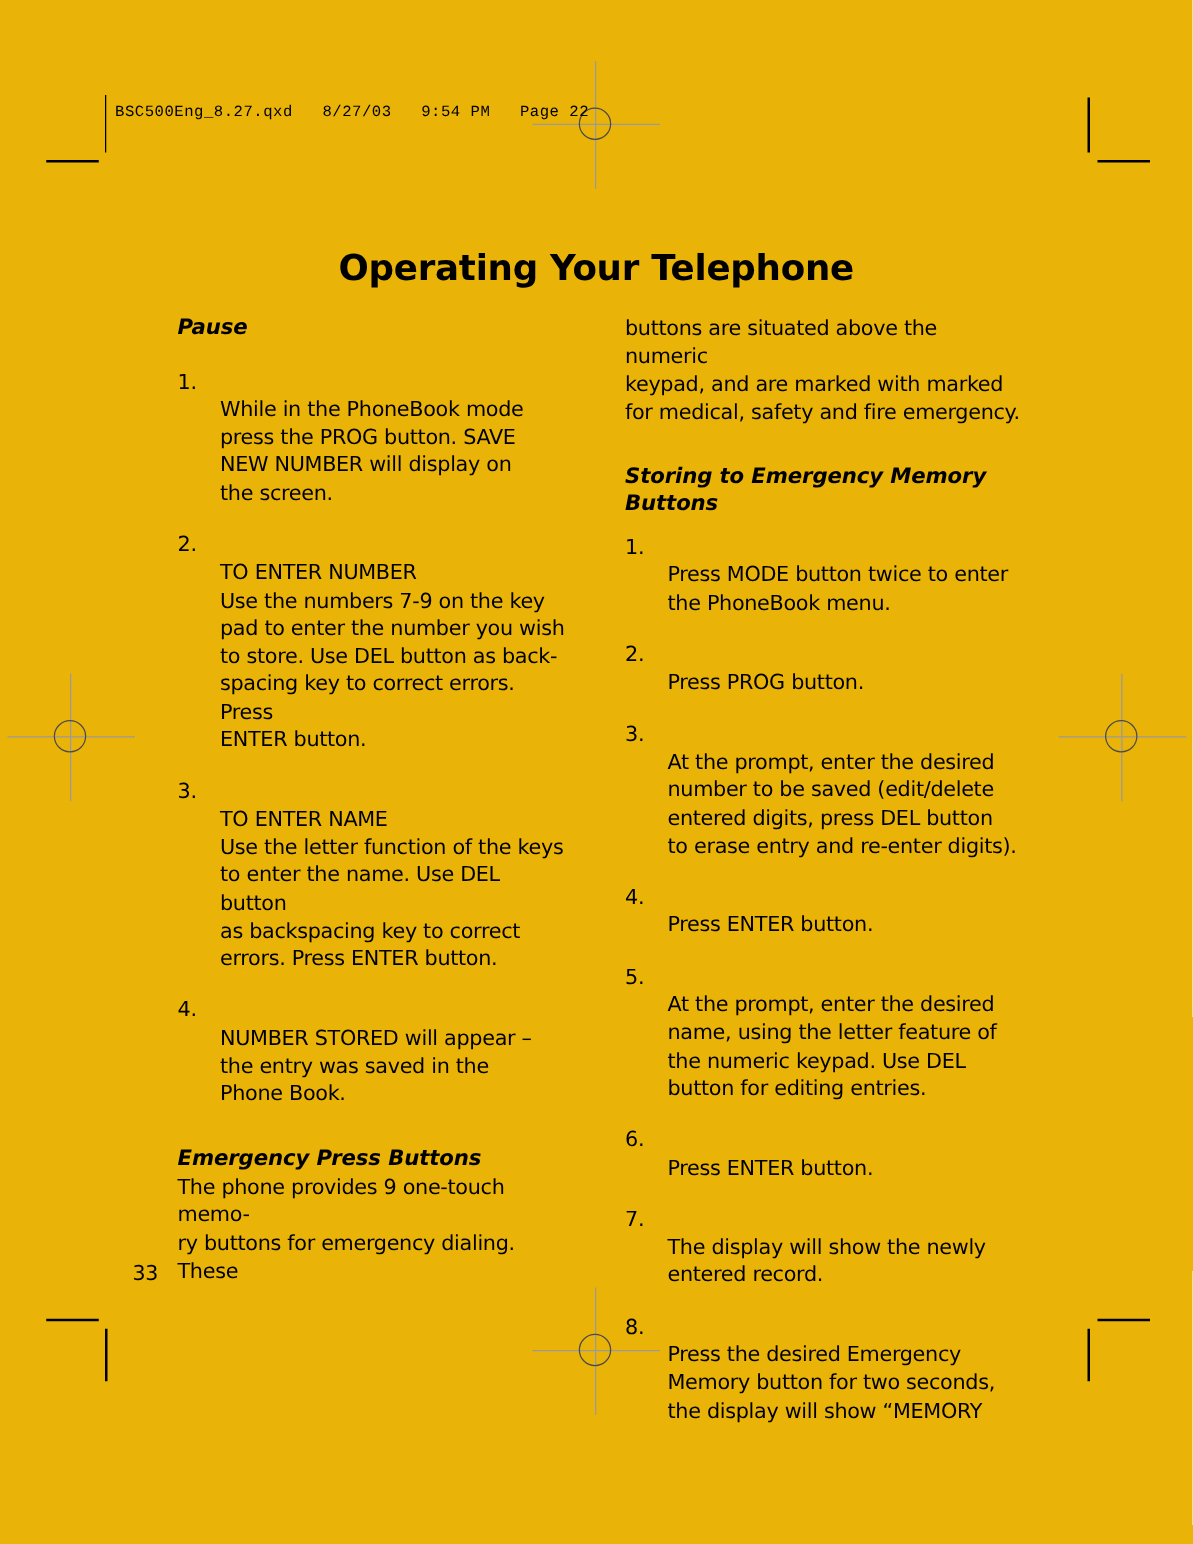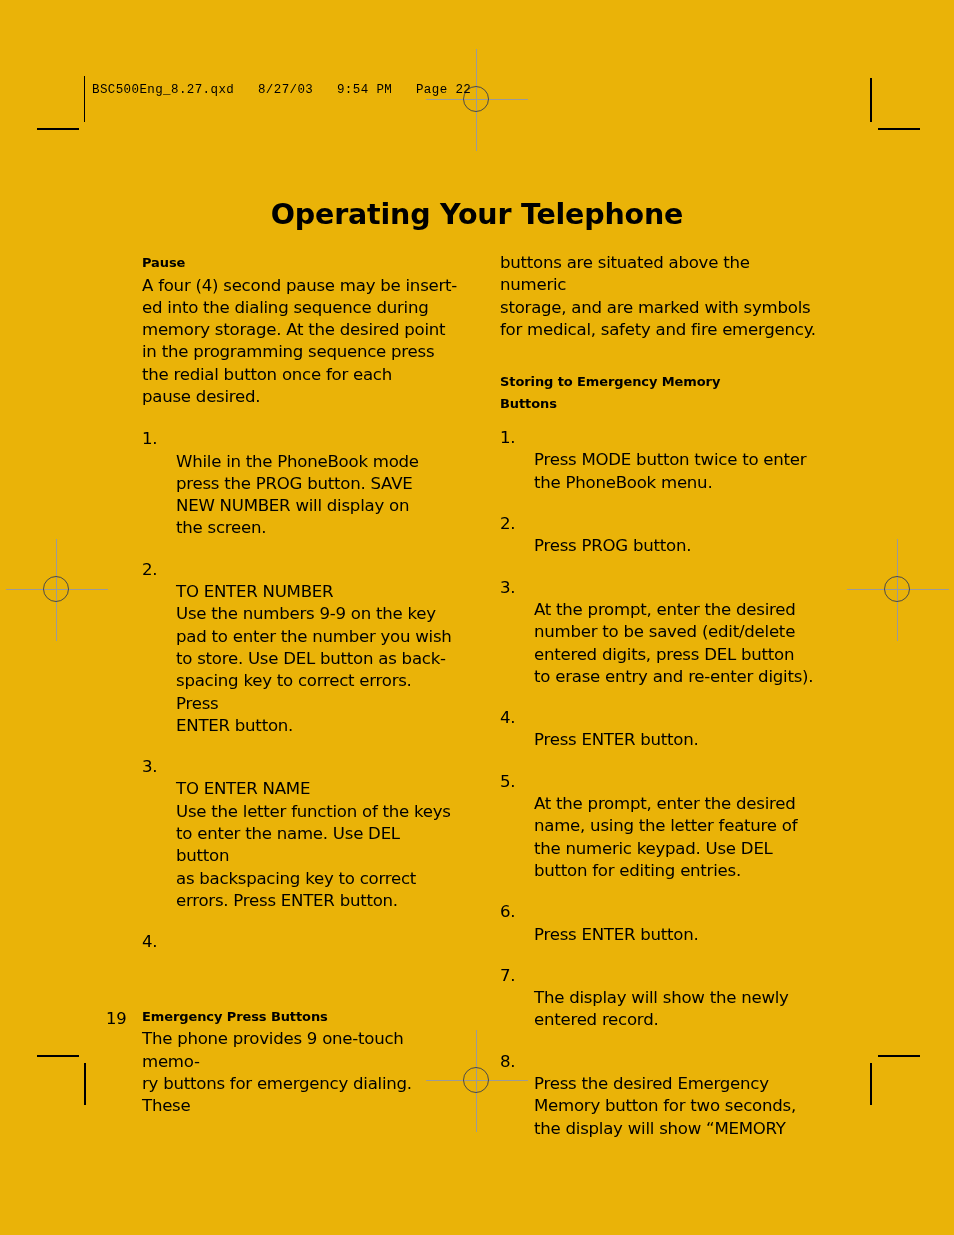--- a/index.html
+++ b/index.html
@@ -108,25 +108,26 @@
     position: absolute;
     top: 252px;
     width: 316px;
   }
   #col-left  { left: 142px; }
   #col-right { left: 500px; }
 
   .section-heading {
     font-family: "DejaVu Sans", sans-serif;
     font-weight: bold;
-    font-size: 13px;
+    font-size: 17px;
     line-height: 21.5px;
     letter-spacing: -0.1px;
     margin: 0 0 1px 0;
     color: #000;
+    font-style: italic;
   }
   .body-para {
     font-family: "DejaVu Sans", sans-serif;
     font-size: 16.6px;
     line-height: 22.3px;
     letter-spacing: -0.25px;
     margin: 0;
     color: #000;
     white-space: pre-line;
   }
@@ -211,68 +212,64 @@
   <div id="slug-rule"></div>
   <div id="slug">BSC500Eng_8.27.qxd   8/27/03   9:54 PM   Page 22</div>
 
   <div id="content">
 
     <div id="page-title">Operating Your Telephone</div>
 
     <div class="column" id="col-left">
 
       <h2 class="section-heading">Pause</h2>
-      <p class="body-para">A four (4) second pause may be insert-
-ed into the dialing sequence during
-memory storage.  At the desired point
-in the programming sequence press
-the redial button once for each
-pause desired.</p>
 
       <div class="gap-md"></div>
 
       <ol class="steps">
         <li>
           <span class="num">1.</span><span>While in the PhoneBook mode
 press the PROG button. SAVE
 NEW NUMBER will display on
 the screen.</span>
         </li>
         <li>
           <span class="num">2.</span><span>TO ENTER NUMBER
-Use the numbers 9-9 on the key
+Use the numbers 7-9 on the key
 pad to enter the number you wish
 to store. Use DEL button as back-
 spacing key to correct errors. Press
 ENTER button.</span>
         </li>
         <li>
           <span class="num">3.</span><span>TO ENTER NAME
 Use the letter function of the keys
 to enter the name. Use DEL button
 as backspacing key to correct
 errors. Press ENTER button.</span>
         </li>
         <li>
-          <span class="num">4.</span>
+          <span class="num">4.</span><span>NUMBER STORED will appear –
+the entry was saved in the
+Phone Book.</span>
         </li>
       </ol>
 
       <div class="gap-lg"></div>
 
       <h2 class="section-heading">Emergency Press Buttons</h2>
       <p class="body-para">The phone provides 9 one-touch memo-
 ry buttons for emergency dialing. These</p>
 
     </div>
 
     <div class="column" id="col-right">
 
       <p class="body-para">buttons are situated above the numeric
-storage, and are marked with symbols
+keypad, and are marked with marked
 for medical, safety and fire emergency.</p>
 
       <div class="gap-lg"></div>
 
       <h2 class="section-heading" style="white-space:pre-line;">Storing to Emergency Memory
 Buttons</h2>
 
       <div class="gap-sm"></div>
 
       <ol class="steps">
@@ -307,16 +304,16 @@
         </li>
         <li>
           <span class="num">8.</span><span>Press the desired Emergency
 Memory button for two seconds,
 the display will show “MEMORY</span>
         </li>
       </ol>
 
     </div>
 
-    <div id="folio">19</div>
+    <div id="folio">33</div>
 
   </div>
 </div>
 
 </body></html>

